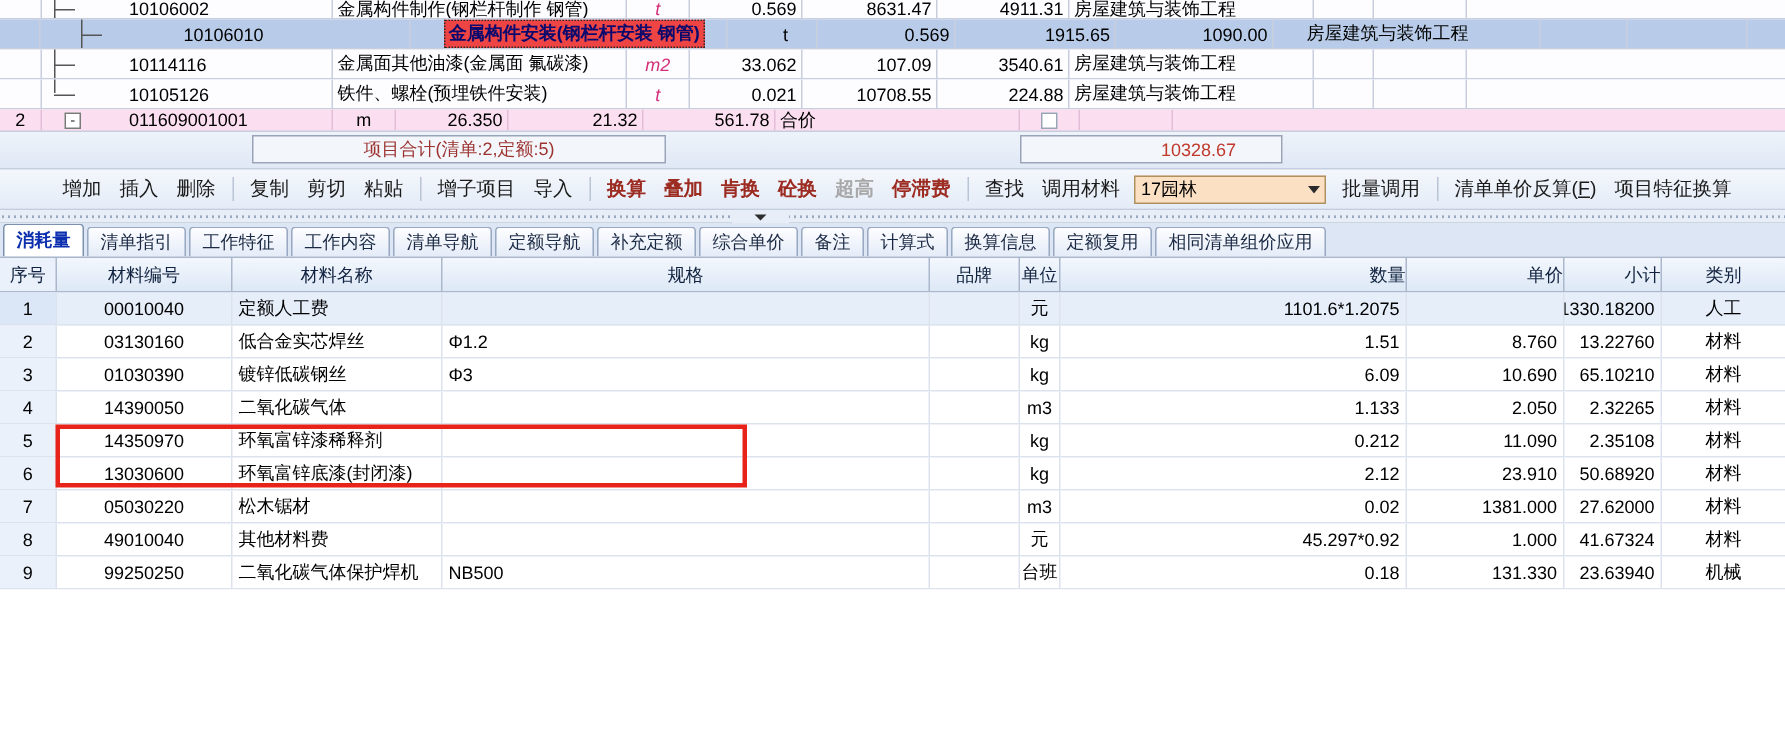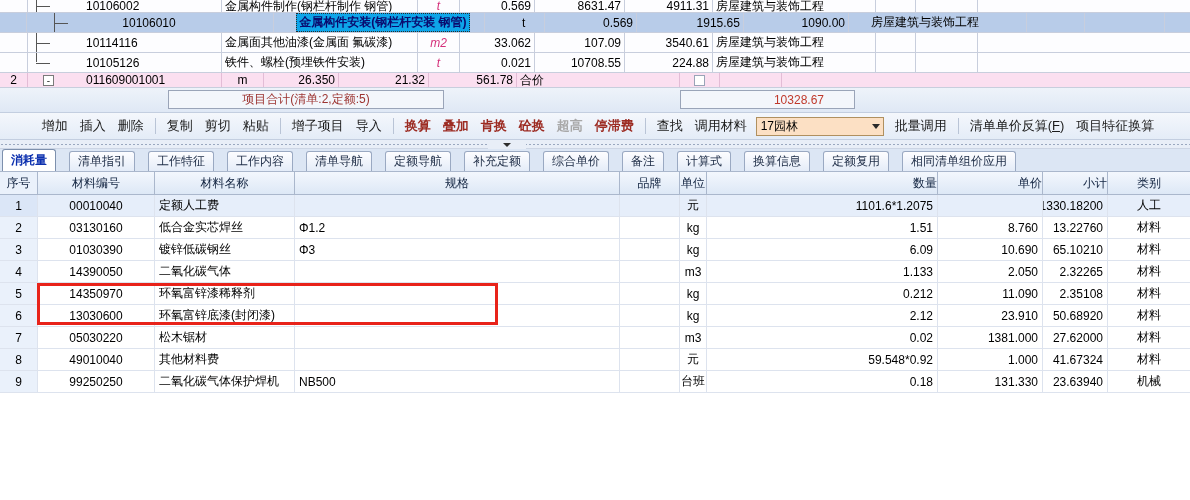--- a/index.html
+++ b/index.html
@@ -34,21 +34,21 @@
   .tg-prof  { width: 163px; }
   .tg-chk   { width: 40px; justify-content: center; }
   .tg-last  { width: 62px; border-right: 1px solid #c8cedd; }
   .tg-tail  { flex: 1; border-right: none; }
 
   .row-sel { background: #b8cce9; gap: 19px; }
   .row-wht { background: #fdfdff; }
   .row-pnk { background: #fbdff0; }
   .row-pnk .tgc { border-right-color: #e3bcd6; }
 
-  .selname { background:#0ea5e9; border:1px dotted #2a2a2a; padding:0 2px; color:#0a0a6e;
+  .selname { background:#ef4444; border:1px dotted #2a2a2a; padding:0 2px; color:#0a0a6e;
              font-weight:600; display:inline-block; }
   .unit-i { font-style: italic; color: #d4307a; }
   .treebar { position:absolute; left:8px; top:-1px; bottom:-1px; width:1px; background:#555; }
   .treetick { position:absolute; left:8px; top:50%; width:14px; height:1px; background:#555; }
   .treeL { position:absolute; left:8px; top:-1px; height:50%; width:1px; background:#555;}
   .expbox { display:inline-block; width:11px; height:11px; border:1px solid #7a7a7a;
             background:#fff; font-size:10px; line-height:9px; text-align:center; color:#333; }
   .chkbox { display:inline-block; width:11px; height:11px; border:1px solid #9aa4b8; background:#fff; }
 
   
@@ -286,21 +286,21 @@
   </div>
 
   <div class="splitter">
     <div class="splitdots"></div>
     <div class="splitgrip">
       <span class="chev"></span>
     </div>
   </div>
 
   <div class="tabs">
-    <div id="tabs-items" style="display:flex;align-items:flex-end;gap:11px;">
+    <div id="tabs-items" style="display:flex;align-items:flex-end;">
         <div class="tab active">消耗量</div>
         <div class="tab">清单指引</div>
         <div class="tab">工作特征</div>
         <div class="tab">工作内容</div>
         <div class="tab">清单导航</div>
         <div class="tab">定额导航</div>
         <div class="tab">补充定额</div>
         <div class="tab">综合单价</div>
         <div class="tab">备注</div>
         <div class="tab">计算式</div>
@@ -408,21 +408,21 @@
           <div class="mc c-sub">27.62000</div>
           <div class="mc c-cat">材料</div>
         </div>
         <div class="mrow">
           <div class="mc c-idx">8</div>
           <div class="mc c-code">49010040</div>
           <div class="mc c-name">其他材料费</div>
           <div class="mc c-spec"></div>
           <div class="mc c-brand"></div>
           <div class="mc c-unit">元</div>
-          <div class="mc c-qty">59.548*0.92</div>
+          <div class="mc c-qty">45.297*0.92</div>
           <div class="mc c-uprc">1.000</div>
           <div class="mc c-sub">41.67324</div>
           <div class="mc c-cat">材料</div>
         </div>
         <div class="mrow">
           <div class="mc c-idx">9</div>
           <div class="mc c-code">99250250</div>
           <div class="mc c-name">二氧化碳气体保护焊机</div>
           <div class="mc c-spec">NB500</div>
           <div class="mc c-brand"></div>

